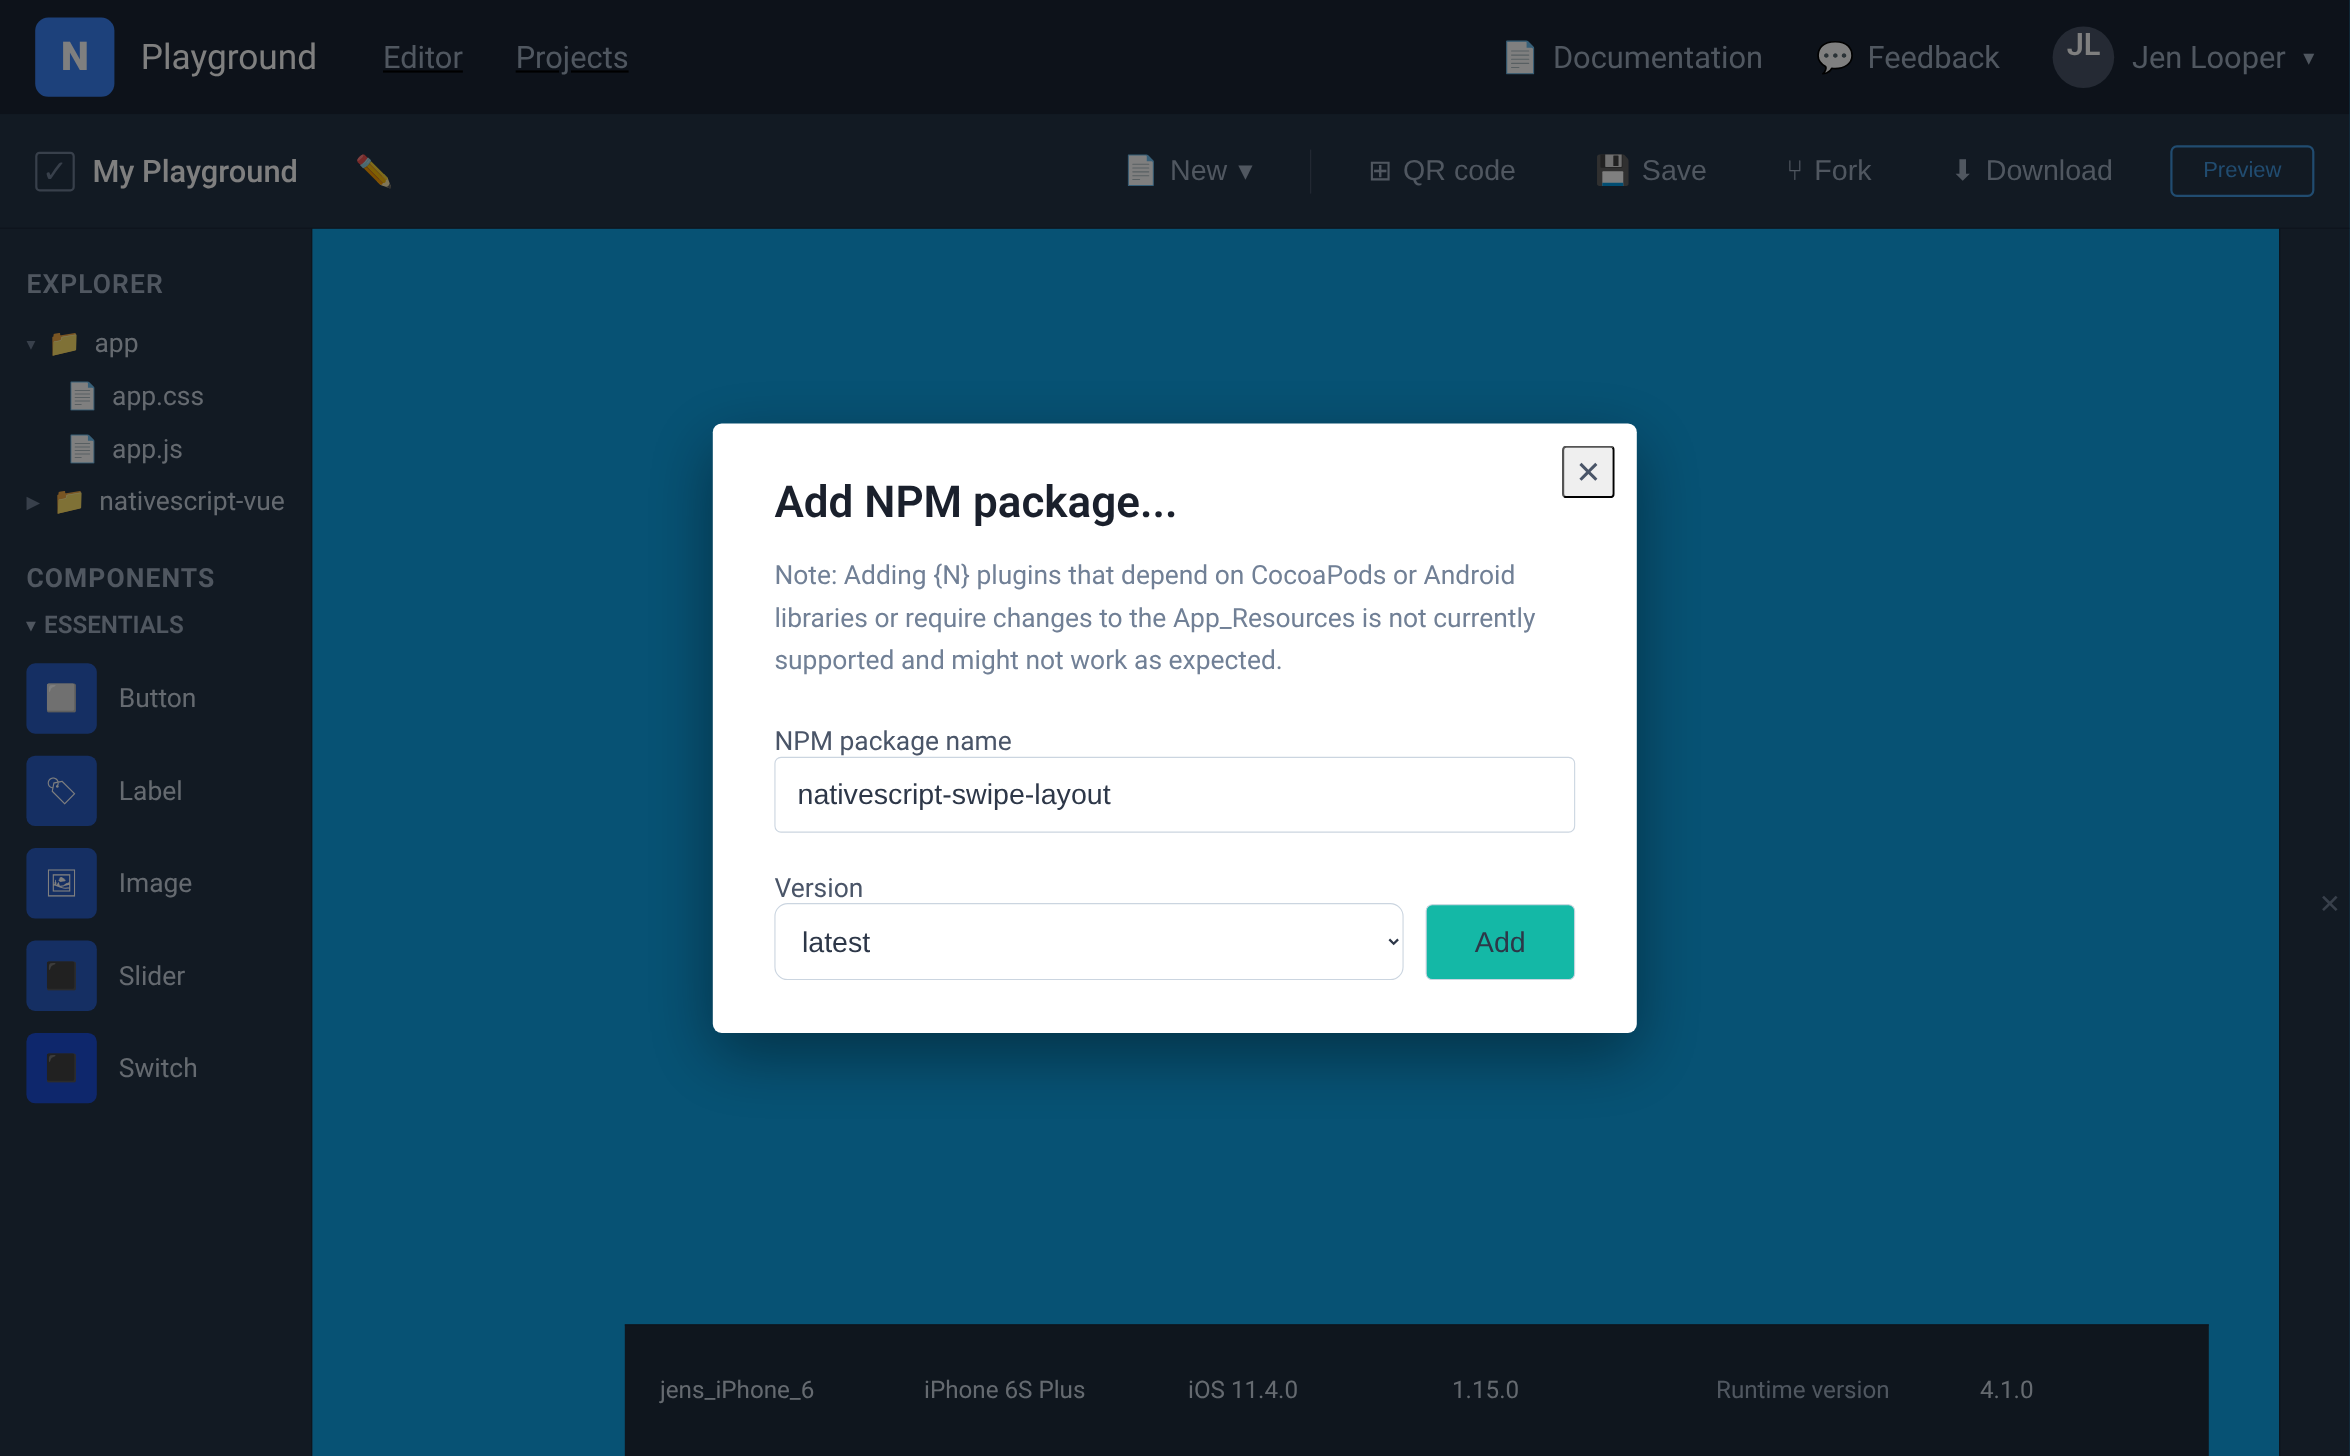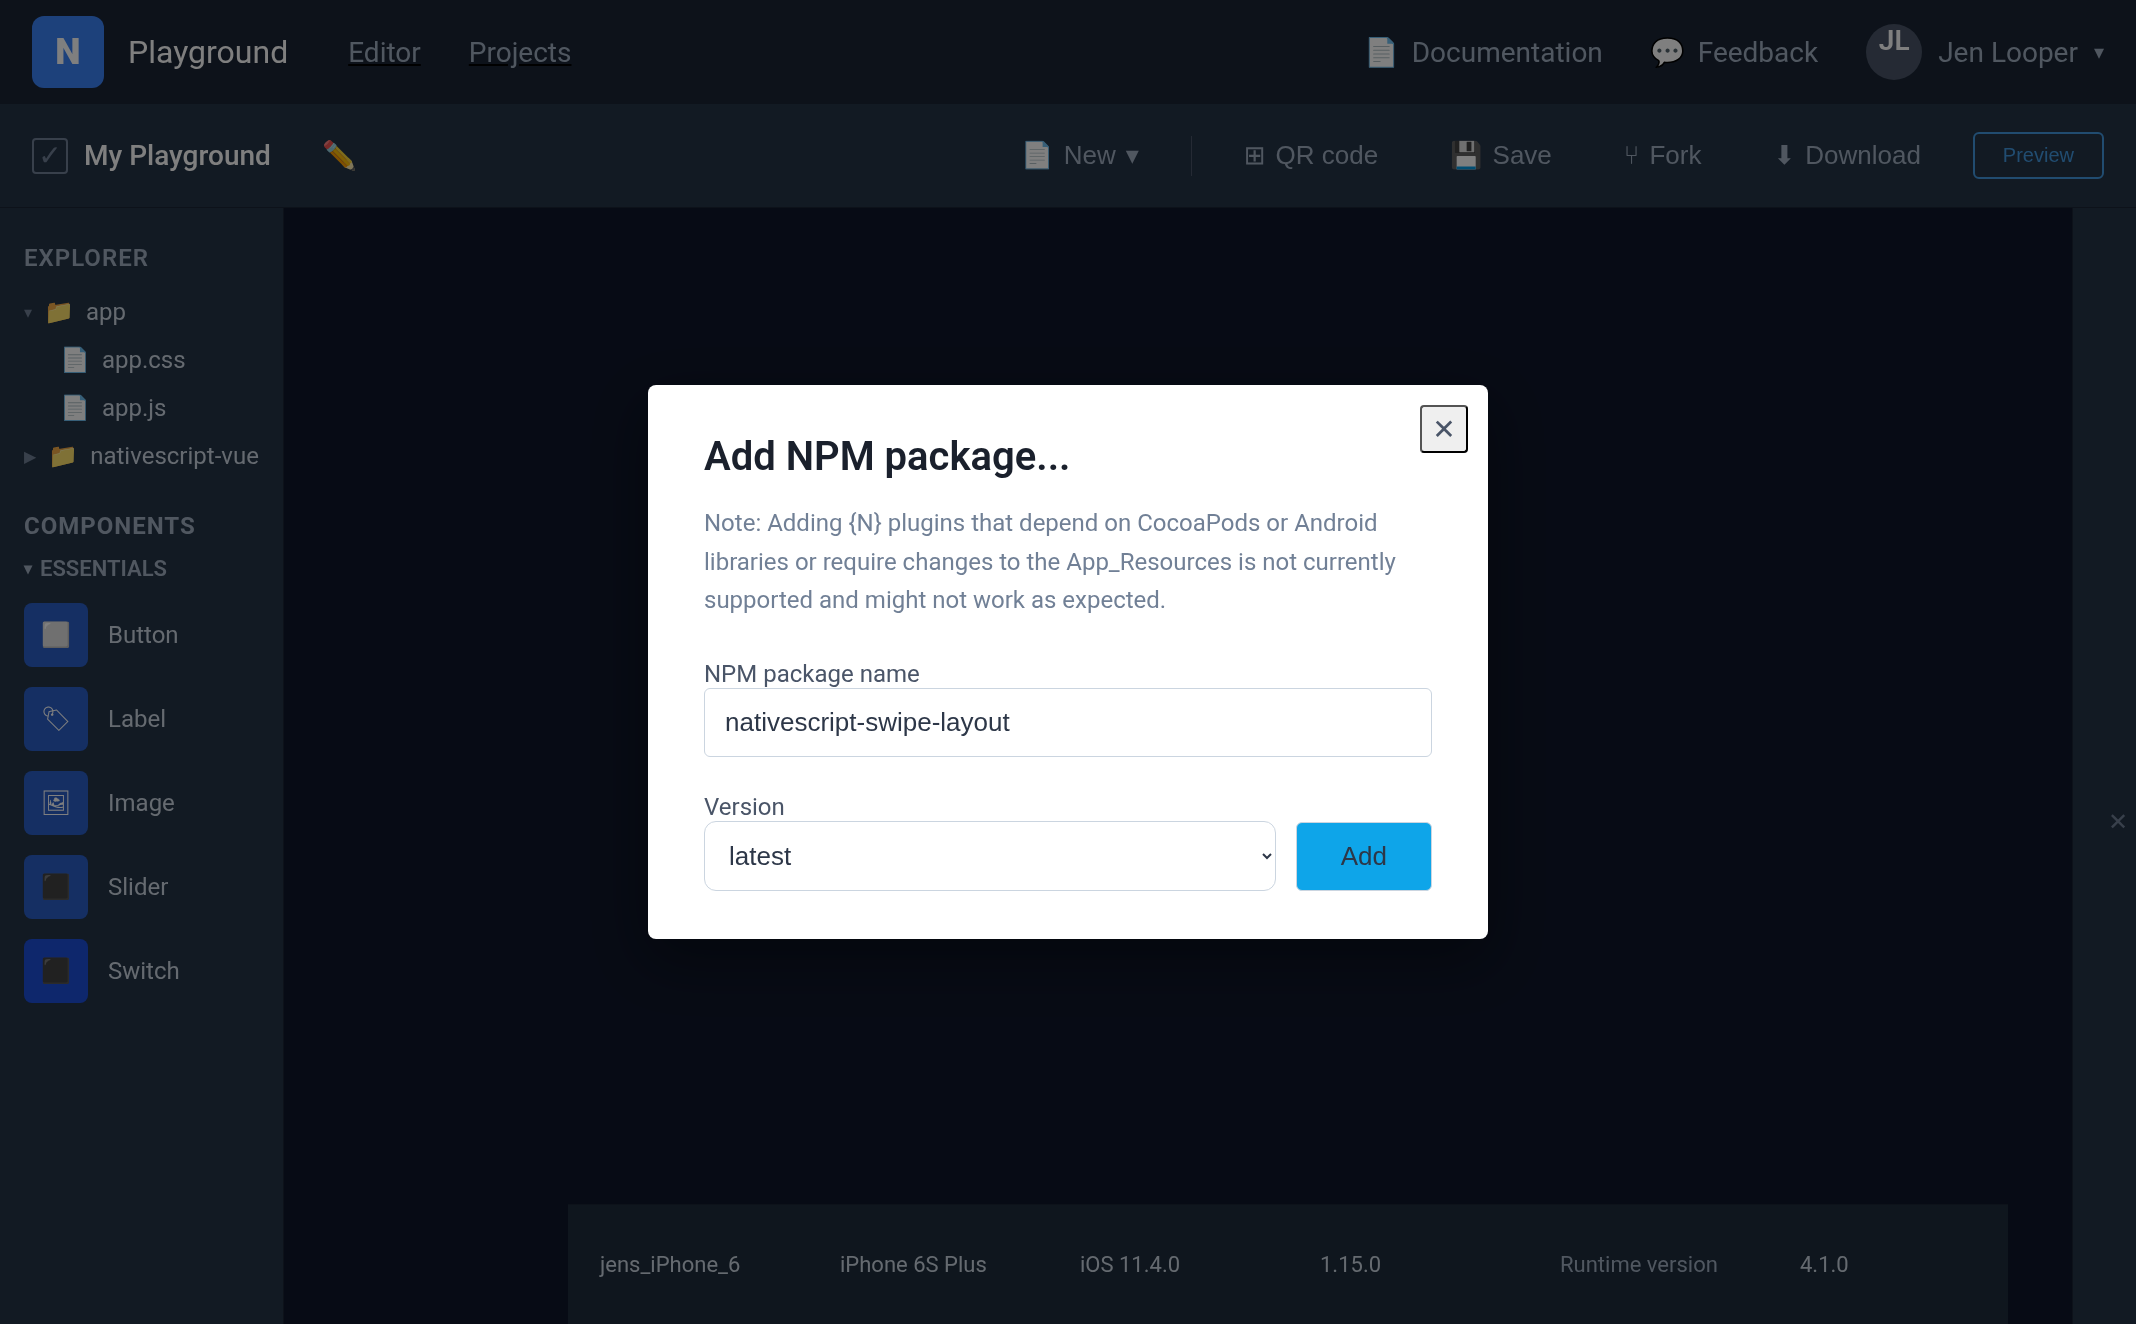--- a/index.html
+++ b/index.html
@@ -221,21 +221,21 @@
       flex-shrink: 0;
     }
     .component-label {
       color: #cbd5e0;
       font-size: 24px;
     }
 
     
     .main-content {
       flex: 1;
-      background: #0f172a;
+      background: #0ea5e9;
       position: relative;
     }
 
     
     .modal-overlay {
       position: fixed;
       top: 0; left: 0; right: 0; bottom: 0;
       background: rgba(0,0,0,0.5);
       z-index: 100;
       display: flex;
@@ -309,21 +309,21 @@
       border-radius: 12px;
       font-size: 26px;
       color: #2d3748;
       background: white;
       appearance: auto;
       outline: none;
       cursor: pointer;
     }
     .modal-add-btn {
       padding: 18px 44px;
-      background: #0ea5e9;
+      background: #14b8a6;
       border: 1.5px solid #cbd5e0;
       border-radius: 6px;
       font-size: 26px;
       color: #2d3748;
       cursor: pointer;
       white-space: nowrap;
     }
 
     
     .right-panel {

